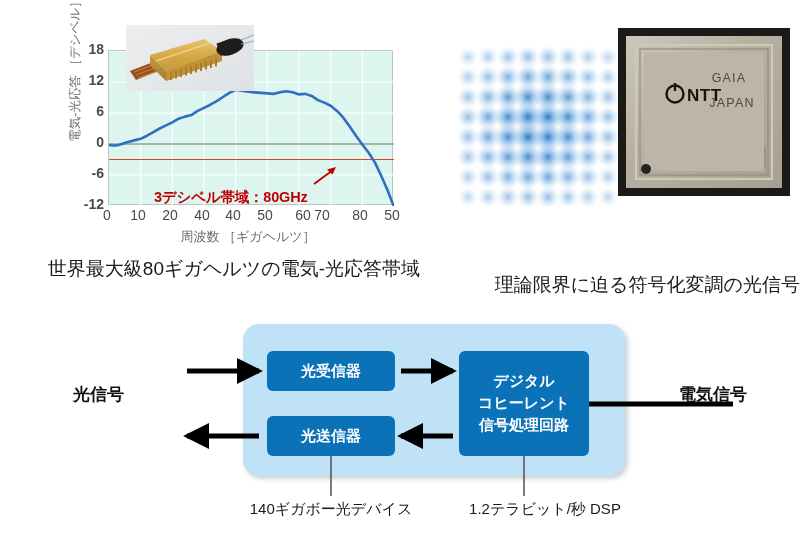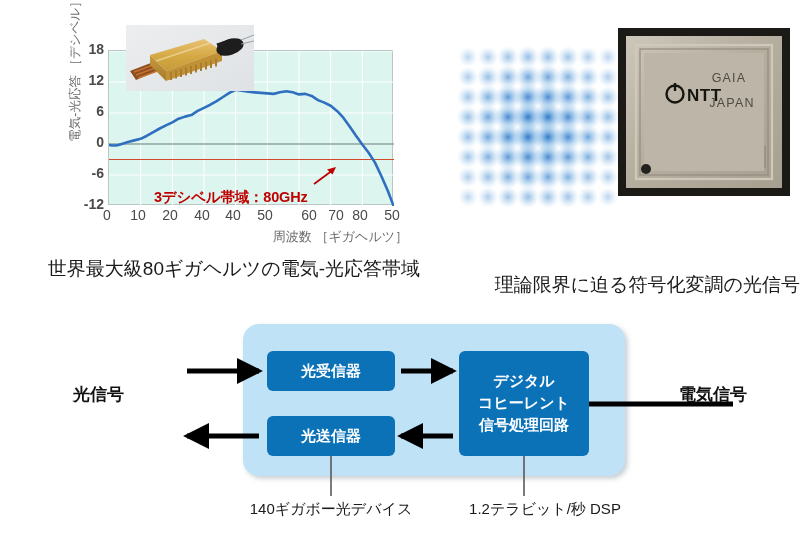--- a/index.html
+++ b/index.html
@@ -27,21 +27,21 @@
     position:absolute;width:26px;text-align:center;
     font-size:14px;color:#4a4a4a;line-height:1;
   }
   #y-axis-title{
     position:absolute;left:-42px;top:38px;width:150px;
     transform:rotate(-90deg);transform-origin:center center;
     font-size:12.5px;color:#6b6b6b;text-align:center;white-space:nowrap;
     letter-spacing:0px;
   }
   #x-axis-title{
-    position:absolute;left:46px;top:206px;width:320px;text-align:right;
+    position:absolute;left:46px;top:206px;width:320px;text-align:center;
     font-size:13px;color:#6b6b6b;white-space:nowrap;
   }
   #bw-annotation{
     position:absolute;left:112px;top:166px;
     font-size:14.5px;font-weight:bold;color:#c00000;white-space:nowrap;
     letter-spacing:-0.2px;
     text-align:center;
   }
   #device-photo{
     position:absolute;left:84px;top:3px;width:128px;height:66px;
@@ -128,22 +128,22 @@
 
     <div id="bw-annotation">3デシベル帯域：80GHz</div>
 
     <div id="xtick-row">
       <div class="xtick" style="left:0px">0</div>
       <div class="xtick" style="left:31px">10</div>
       <div class="xtick" style="left:63px">20</div>
       <div class="xtick" style="left:95px">40</div>
       <div class="xtick" style="left:126px">40</div>
       <div class="xtick" style="left:158px">50</div>
-      <div class="xtick" style="left:202px">60</div>
-      <div class="xtick" style="left:229px">70</div>
+      <div class="xtick" style="left:196px">60</div>
+      <div class="xtick" style="left:215px">70</div>
       <div class="xtick" style="left:253px">80</div>
       <div class="xtick" style="left:285px">50</div>
     </div>
 
     <div id="x-axis-title">周波数 ［ギガヘルツ］</div>
 
     <div id="device-photo">
       <svg width="128" height="66" viewBox="0 0 128 66">
         <defs>
           <linearGradient id="goldTop" x1="0" y1="0" x2="0" y2="1">

